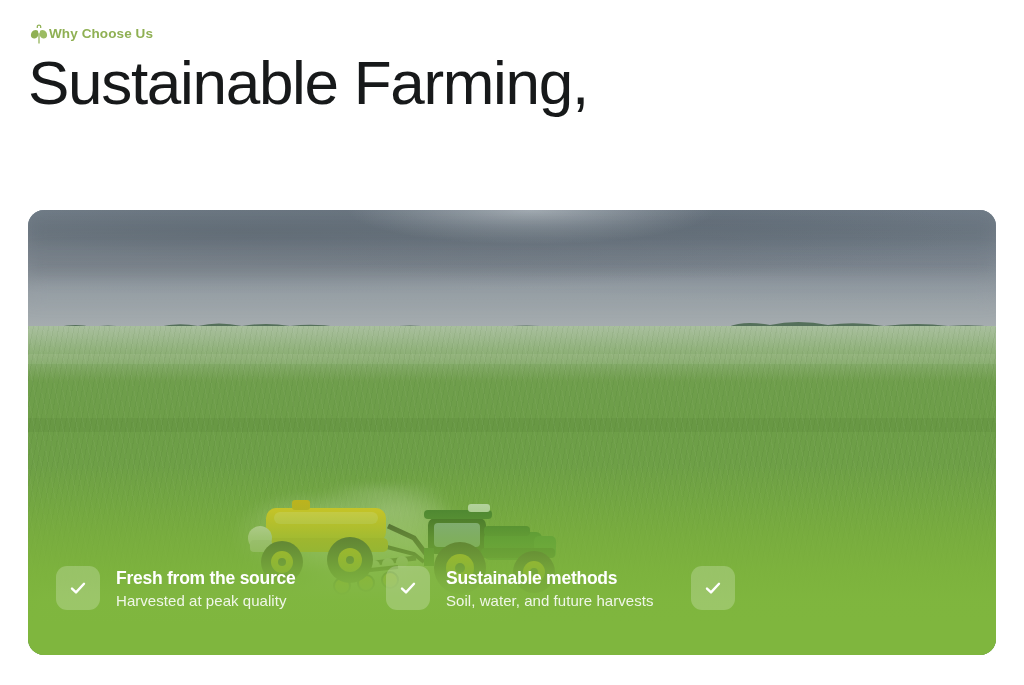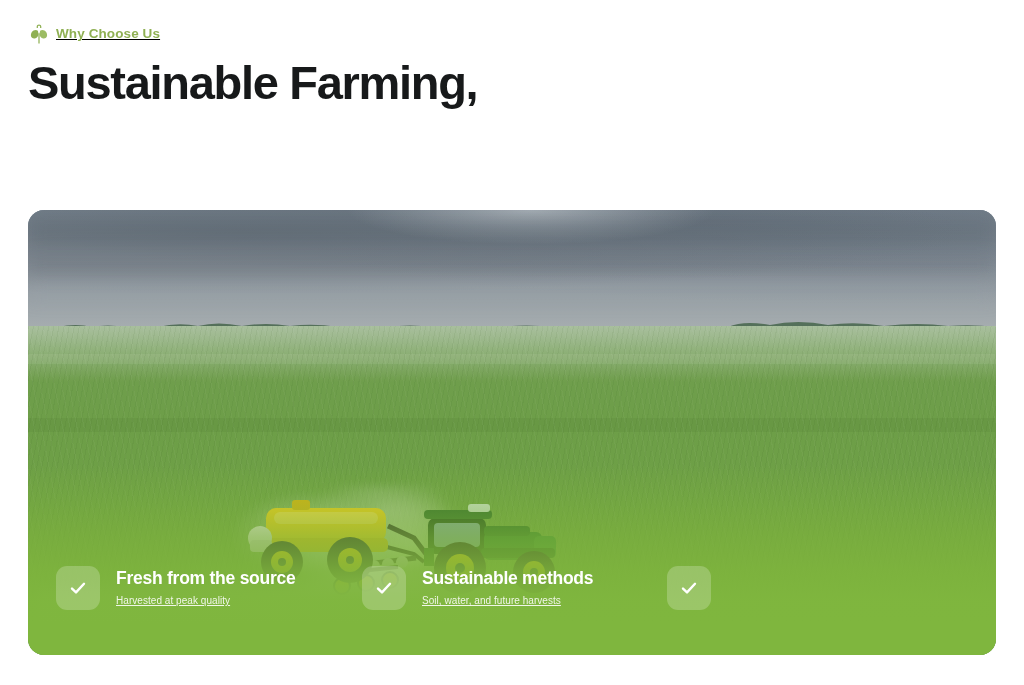--- a/index.html
+++ b/index.html
@@ -22,23 +22,21 @@
     overflow: hidden;
   }
 
   
   .eyebrow {
     position: absolute;
     left: 29px;
     top: 23px;
     display: flex;
     align-items: center;
-    gap: 7px;
     height: 22px;
-    text-decoration: underline;
   }
   .eyebrow-icon {
     width: 20px;
     height: 20px;
     display: block;
     flex: 0 0 auto;
   }
   .eyebrow-label {
     font-size: 13.5px;
     font-weight: bold;
@@ -48,22 +46,22 @@
     white-space: nowrap;
   }
 
   
   .headline {
     position: absolute;
     left: 28px;
     top: 56px;
     width: 700px;
     margin: 0;
-    font-size: 47px;
-    font-weight: bold;
+    font-size: 62px;
+    font-weight: normal;
     line-height: 54px;
     letter-spacing: -1.3px;
     color: #17191a;
   }
   .headline .line { display: block; }
 
   
   .media-card {
     position: absolute;
     left: 28px;
@@ -224,21 +222,21 @@
     padding: 0 45px 24px 28px;
   }
   .feature {
     display: flex;
     align-items: center;
     gap: 16px;
     flex: 1 1 0;
     min-width: 0;
   }
   .feature:nth-child(1) { flex: 0 0 306px; }
-  .feature:nth-child(2) { flex: 0 0 305px; }
+  .feature:nth-child(2) { flex: 0 0 305px; margin-left: 24px; }
   .check-tile {
     width: 44px;
     height: 44px;
     border-radius: 11px;
     background: rgba(255,255,255,0.22);
     display: flex;
     align-items: center;
     justify-content: center;
     flex: 0 0 auto;
   }
@@ -247,27 +245,26 @@
   .feature-title {
     font-size: 17.5px;
     font-weight: bold;
     color: #ffffff;
     line-height: 22px;
     letter-spacing: -0.25px;
     white-space: nowrap;
   }
   .feature-sub {
     margin-top: 4px;
-    font-size: 10px;
+    font-size: 15px;
     font-weight: normal;
     color: rgba(255,255,255,0.88);
     line-height: 16px;
     letter-spacing: 0.05px;
     white-space: nowrap;
-    text-decoration: underline;
   }
 </style>
 </head>
 <body>
 
 <div class="page">
 
   <div class="eyebrow">
     <svg class="eyebrow-icon" viewBox="0 0 24 24" aria-hidden="true">
       <path d="M9.2 3.2c0-1.5 1.3-2.6 2.8-2.6s2.8 1.1 2.8 2.6v1.6h-1.5V3.2c0-.7-.6-1.2-1.3-1.2s-1.3.5-1.3 1.2v1.6H9.2V3.2z" fill="#8FB053"></path>

